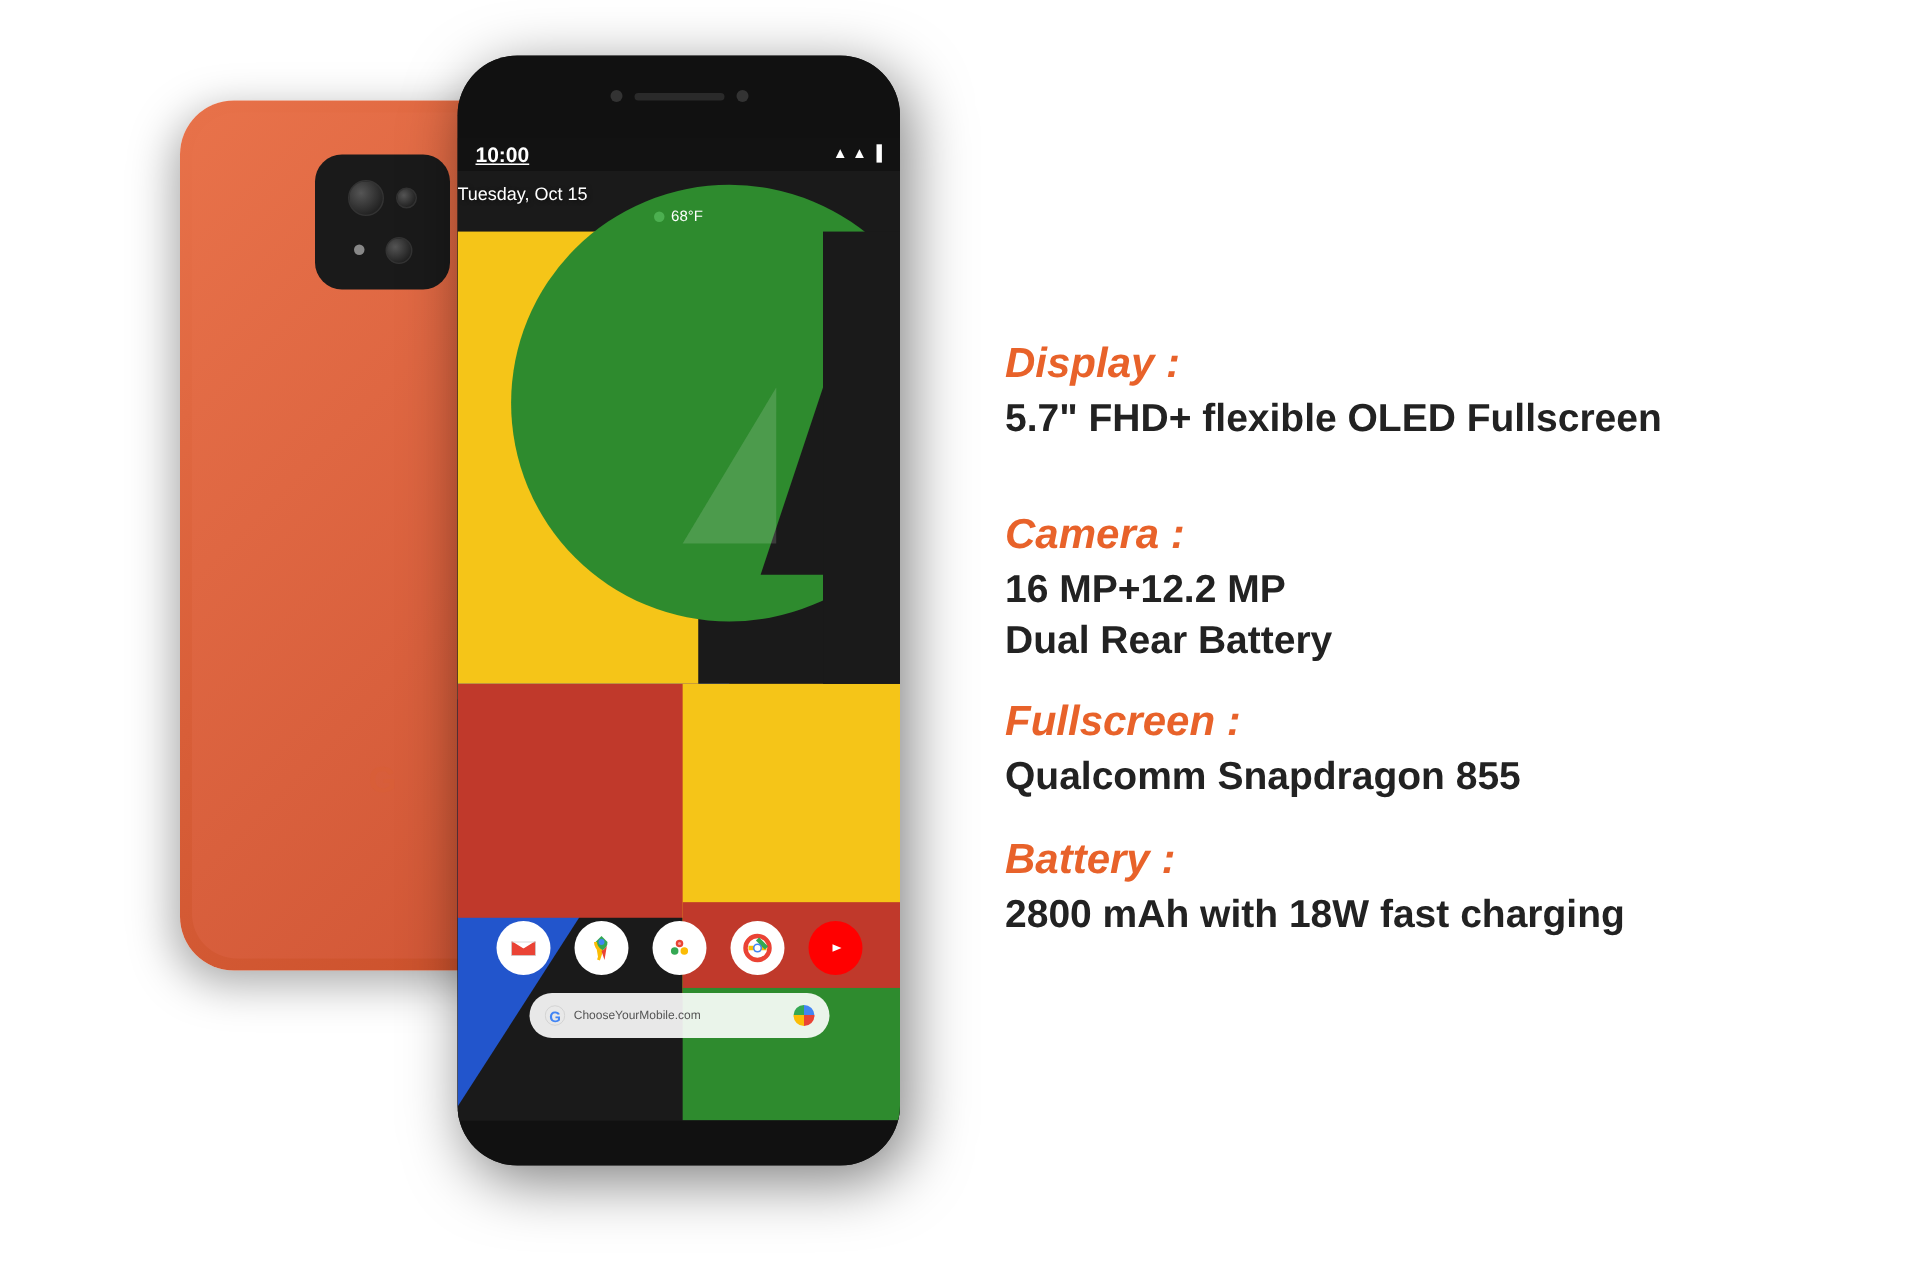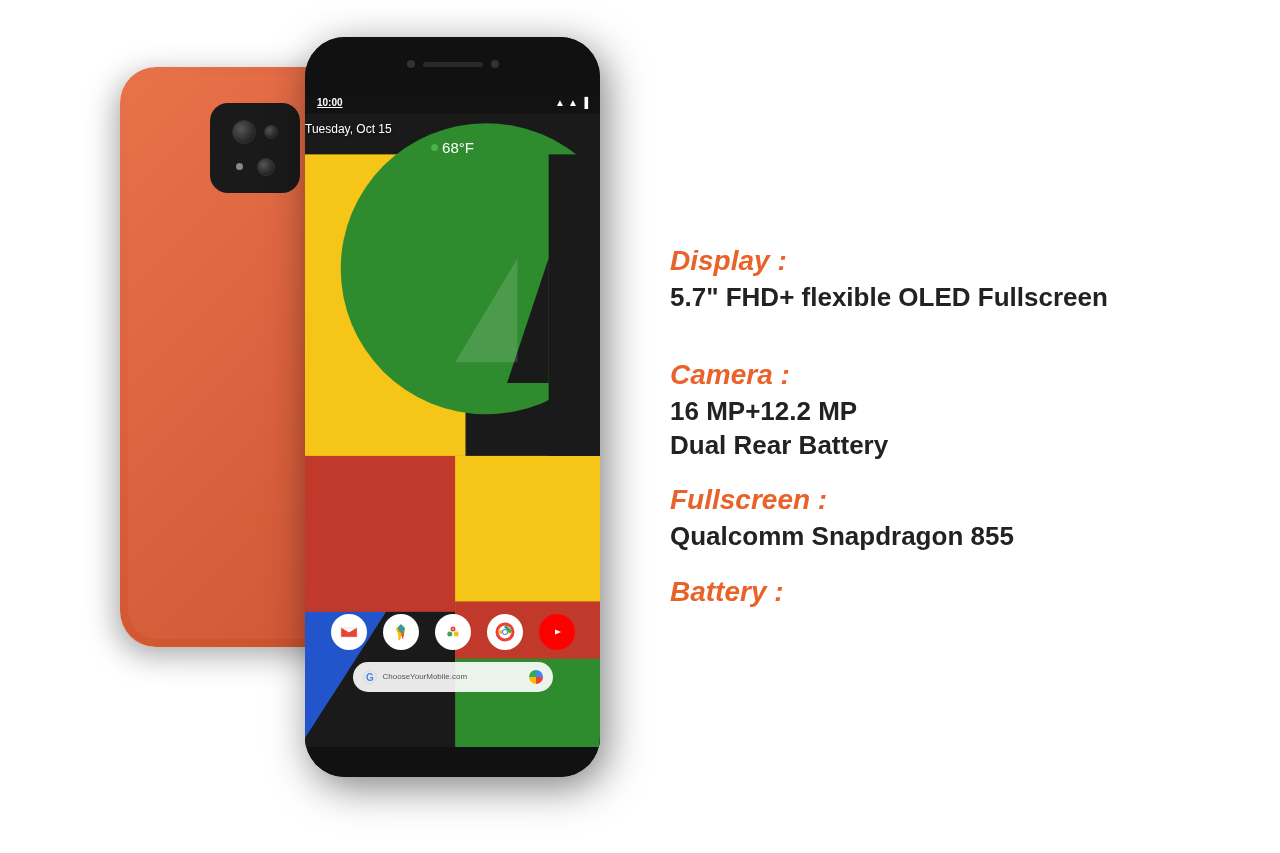--- a/index.html
+++ b/index.html
@@ -200,21 +200,21 @@
       background: rgba(0,0,0,0.3);
       display: flex;
       align-items: center;
       justify-content: space-between;
       padding: 0 12px;
       z-index: 10;
     }
 
     .status-time {
       color: #fff;
-      font-size: 10px;
+      font-size: 14px;
       font-weight: bold;
       text-decoration: underline;
     }
 
     .status-icons {
       display: flex;
       align-items: center;
       gap: 3px;
     }
 
@@ -248,21 +248,21 @@
     }
 
     .lock-date {
       color: #fff;
       font-size: 12px;
       text-shadow: 1px 1px 3px rgba(0,0,0,0.5);
     }
 
     .lock-temp {
       color: #fff;
-      font-size: 15px;
+      font-size: 10px;
       display: flex;
       align-items: center;
       justify-content: center;
       gap: 4px;
       margin-top: 3px;
     }
 
     .temp-dot {
       width: 7px;
       height: 7px;
@@ -547,17 +547,18 @@
       </div>
     </div>
 
     <div class="spec-item">
       <div class="spec-label">Fullscreen :</div>
       <div class="spec-value">Qualcomm Snapdragon 855</div>
     </div>
 
     <div class="spec-item">
       <div class="spec-label">Battery :</div>
+      <div class="spec-value">2800 mAh with 18W fast charging</div>
     </div>
 
   </div>
 
 </div>
 
 </body></html>

